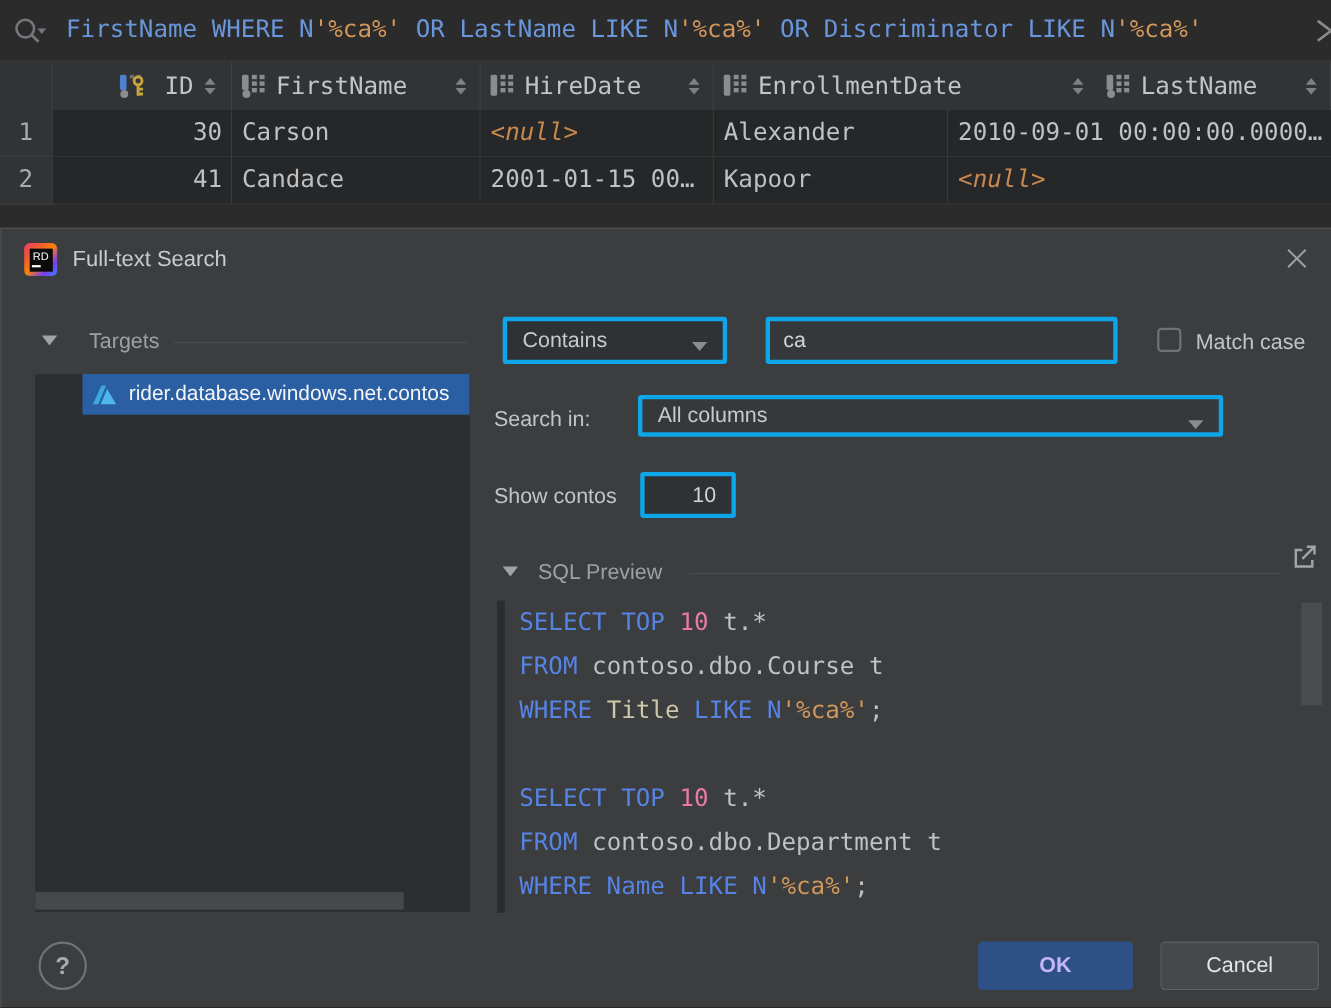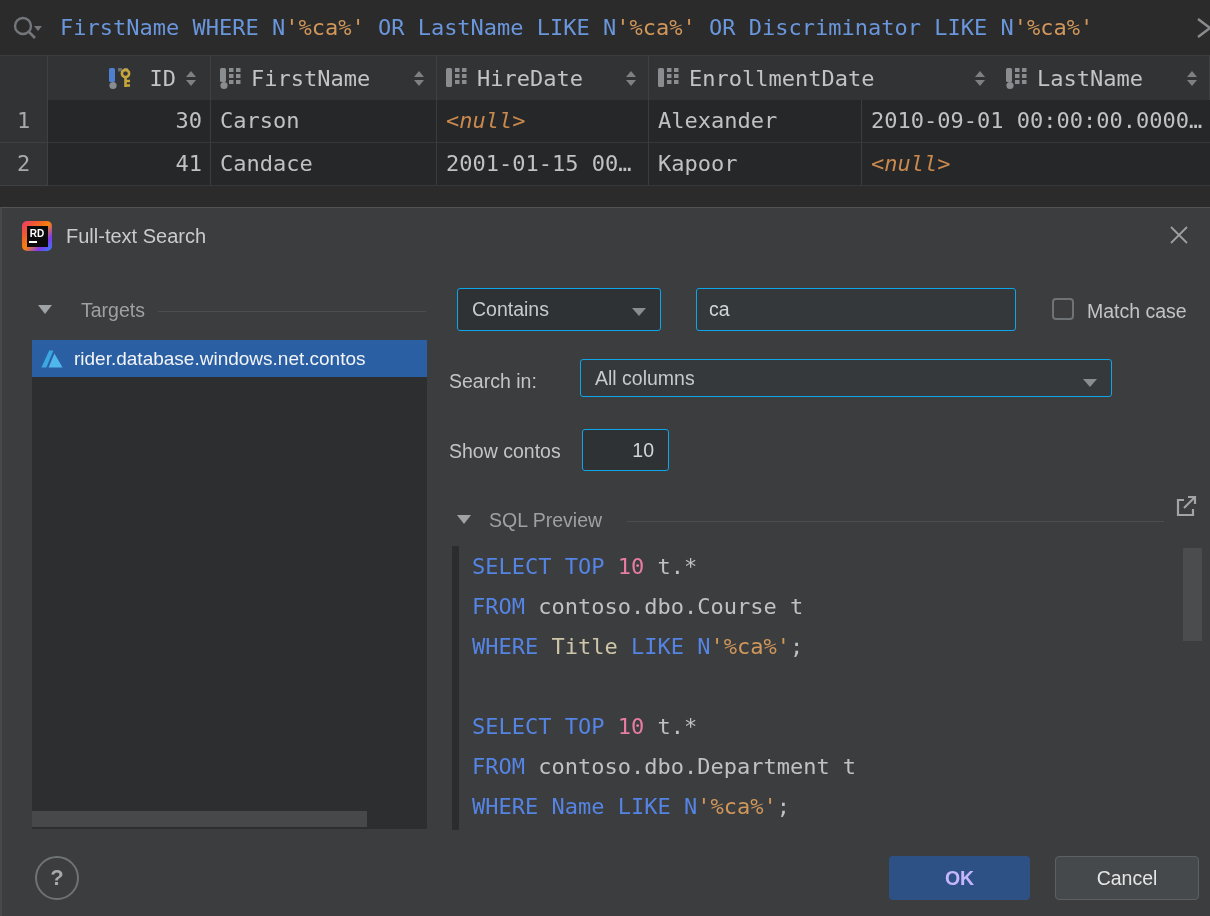--- a/index.html
+++ b/index.html
@@ -47,38 +47,38 @@
   .cell.null-val { color:#C9894E; font-style:italic; }
   .gutter-cell { width:48px; background:#313335; border-right:1px solid #3E4042; border-bottom:1px solid #3E4042;
           color:#A8ABAD; text-align:center; font-size:22px; line-height:42px; }
 
   
   .dialog { position:absolute; left:0; top:207px; width:1210px; height:709px;
             background:#3B3D3E; border-top:1px solid #525456; border-left:2px solid #47494B; }
   .dlg-title-icon { position:absolute; left:20px; top:13px; width:30px; height:30px; border-radius:5px;
       background:linear-gradient(135deg,#ED3A6E 0%,#F05C2C 28%,#F9820B 50%,#7C3BF0 76%,#2E86F5 100%);
       display:flex; align-items:center; justify-content:center; }
-  .dlg-title-icon .inner { width:21px; height:21px; background:#0b0b0b; color:#fff; font-weight:bold;
+  .dlg-title-icon .inner { width:21px; height:21px; background:#0b0b0b; color:#fff; font-weight:normal;
       font-size:10px; display:flex; flex-direction:column; align-items:center; justify-content:center; line-height:10px; }
   .dlg-title-icon .inner i { display:block; width:8px; height:2px; background:#fff; margin-top:2px; margin-right:8px; }
   .dlg-title { position:absolute; left:64px; top:17px; font-size:20px; color:#C9CCCE; }
   .dlg-close { position:absolute; left:1162px; top:12px; width:30px; height:30px; cursor:pointer; }
 
   .sec-tri { position:absolute; width:0; height:0; border-left:7px solid transparent; border-right:7px solid transparent;
              border-top:9px solid #A0A3A5; }
   .sec-label { position:absolute; font-size:19.5px; color:#9EA1A3; white-space:nowrap; }
   .sec-line { position:absolute; height:1px; background:#4B4E50; }
 
-  .targets-panel { position:absolute; left:30px; top:132px; width:395px; height:489px; background:#2C2E30; overflow:hidden; }
+  .targets-panel { position:absolute; left:30px; top:132px; width:395px; height:489px; background:#2C2E30; overflow:hidden;padding-left:43px; }
   .target-item { position:relative; height:37px; background:#2B5FA4; display:flex; align-items:center; overflow:hidden; }
   .target-item .az { flex:0 0 auto; margin-left:7px; }
   .target-item .t-label { margin-left:9px; color:#F2F4F6; font-size:19px; white-space:nowrap; }
   .h-thumb { position:absolute; left:0; bottom:2px; width:335px; height:16px; background:#46484A; }
 
-  .field { position:absolute; border:1px solid #0ea5e9; border-radius:3px;text-decoration:underline; }
+  .field { position:absolute; border:4px solid #0ea5e9; border-radius:3px;text-decoration:underline; }
   .dd-arrow { position:absolute; right:14px; top:19px; width:0; height:0;
               border-left:7px solid transparent; border-right:7px solid transparent; border-top:8px solid #8A8D8F; }
   .dd-label { position:absolute; left:14px; top:0; height:100%; display:flex; align-items:center;
               font-size:19.5px; color:#C7CACC; }
   .op-dd { left:455px; top:80px; width:204px; height:43px; background:#2F3234; }
   .q-field { left:694px; top:80px; width:320px; height:43px; background:#35383A; }
   .q-field input { width:100%; height:100%; background:transparent; border:none; outline:none;
                    color:#D2D5D7; font-size:19.5px; padding:0 12px; font-family:inherit; }
   .cb { position:absolute; left:1050px; top:90px; width:22px; height:22px; border:2px solid #6F7376; border-radius:4px; }
   .lbl-plain { position:absolute; font-size:19.5px; color:#C2C5C7; white-space:nowrap; }

